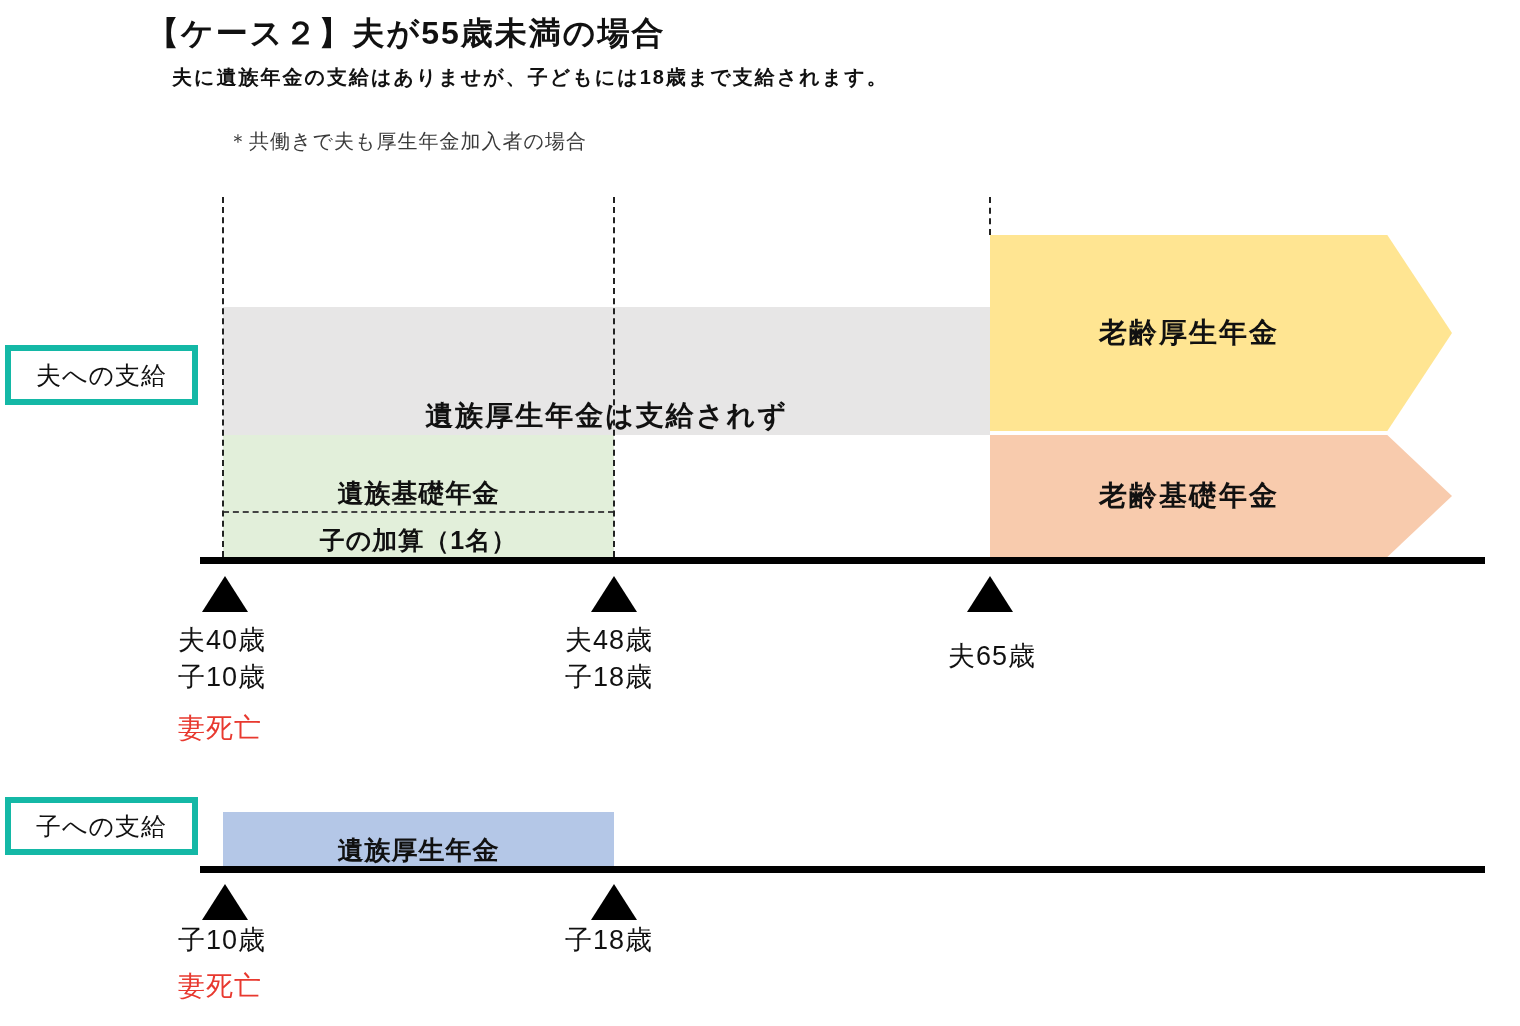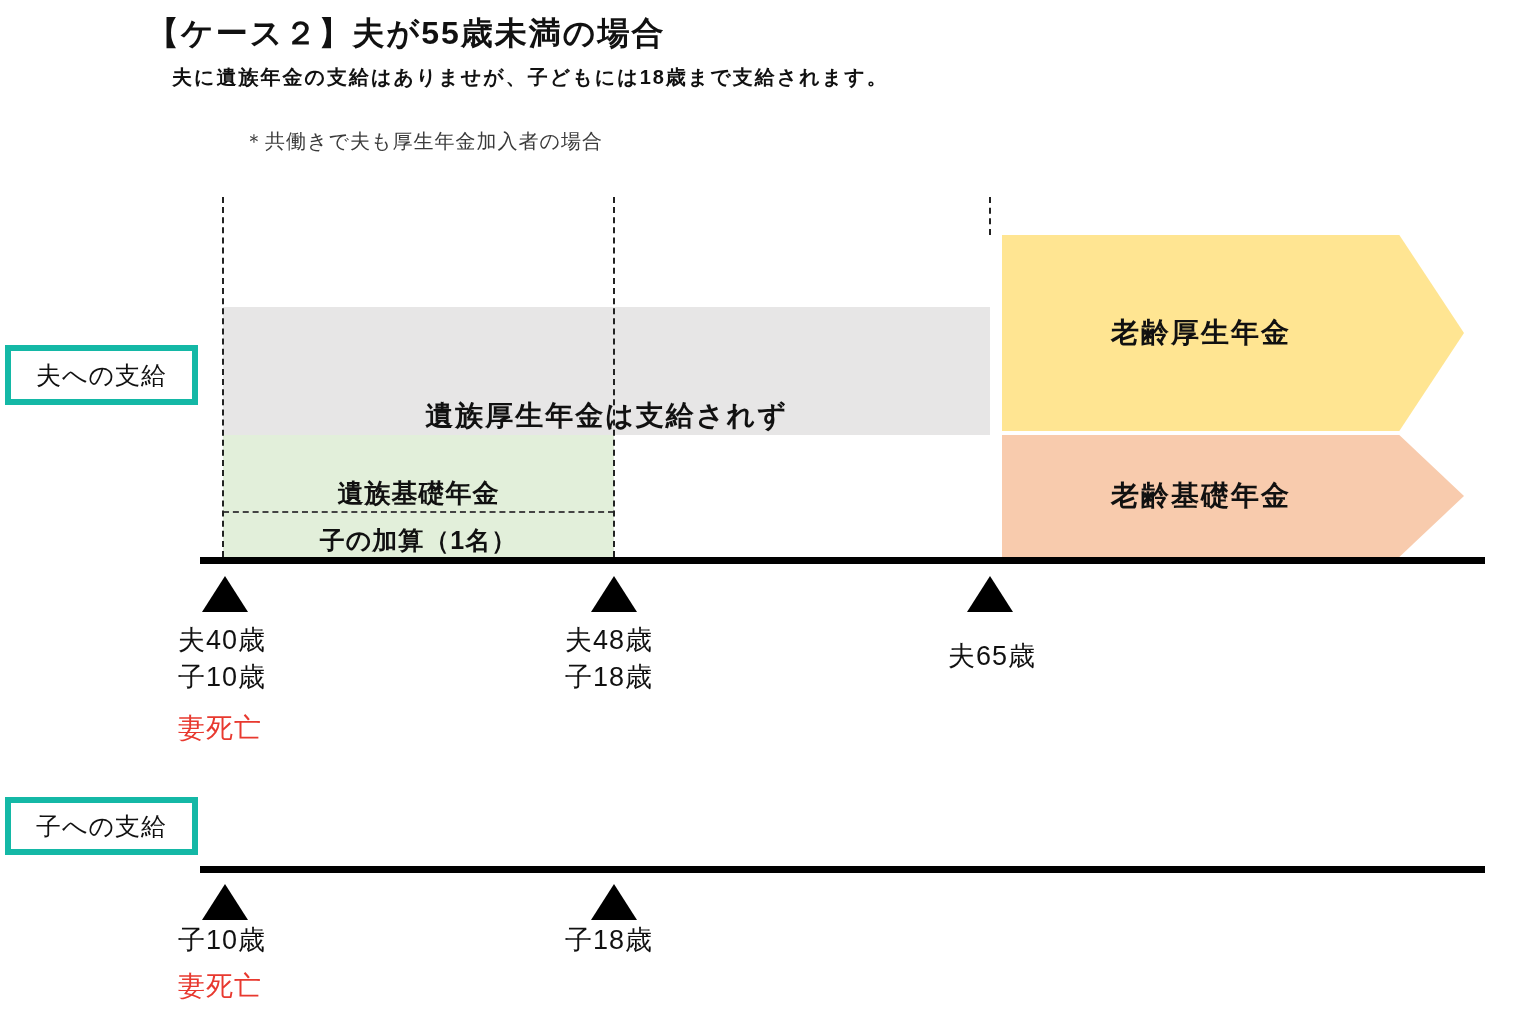--- a/index.html
+++ b/index.html
@@ -25,21 +25,21 @@
     letter-spacing: 2px; white-space: nowrap;
   }
   .title2 {
     left: 172px; top: 64px;
     font-size: 20px; font-weight: bold;
     letter-spacing: 2px; white-space: nowrap;
   }
   .note {
     left: 228px; top: 128px;
     font-size: 20px; color: #3a3a3a;
-    letter-spacing: 1px; white-space: nowrap; margin-left: 16px;
+    letter-spacing: 1px; white-space: nowrap;
   }
 
   
   .label-box {
     width: 193px;
     border: 6px solid #14b8a6;
     background: #fff;
     box-sizing: border-box;
     display: flex; align-items: center; justify-content: center;
     font-size: 25px; letter-spacing: 1px;
@@ -84,21 +84,20 @@
   }
 
   
   .arrow {
     clip-path: polygon(0 0, 86% 0, 100% 50%, 86% 100%, 0 100%);
     display: flex; align-items: center; justify-content: center;
     padding-right: 64px;
     box-sizing: border-box;
     font-weight: bold; font-size: 28px; letter-spacing: 2px;
     z-index: 2;
-    margin-left: 12px;
   }
   .arrow.yellow { left: 990px; top: 235px; width: 462px; height: 196px; background: var(--yellow, #ffe592); }
   .arrow.orange { left: 990px; top: 435px; width: 462px; height: 122px; background: var(--orange, #f8cbad); }
 
   
   .timeline { height: 7px; background: #000; z-index: 4; }
   .timeline.t1 { left: 200px; top: 557px; width: 1285px; }
   .timeline.t2 { left: 200px; top: 866px; width: 1285px; }
 
   
@@ -171,20 +170,23 @@
   </div>
 
   <div class="abs mlabel" style="left:948px; top:638px;">
     <div>夫65歳</div>
   </div>
 
   <div class="abs label-box child">
     <span>子への支給</span>
   </div>
 
+  <div class="abs bar blue-bar">
+    <span>遺族厚生年金</span>
+  </div>
 
   <div class="abs timeline t2"></div>
 
   <div class="abs tri" style="left:202px; top:884px;"></div>
   <div class="abs tri" style="left:591px; top:884px;"></div>
 
   <div class="abs mlabel" style="left:178px; top:922px;">子10歳</div>
   <div class="abs mlabel" style="left:565px; top:922px;">子18歳</div>
   <div class="abs mlabel red" style="left:178px; top:968px;">妻死亡</div>
 

